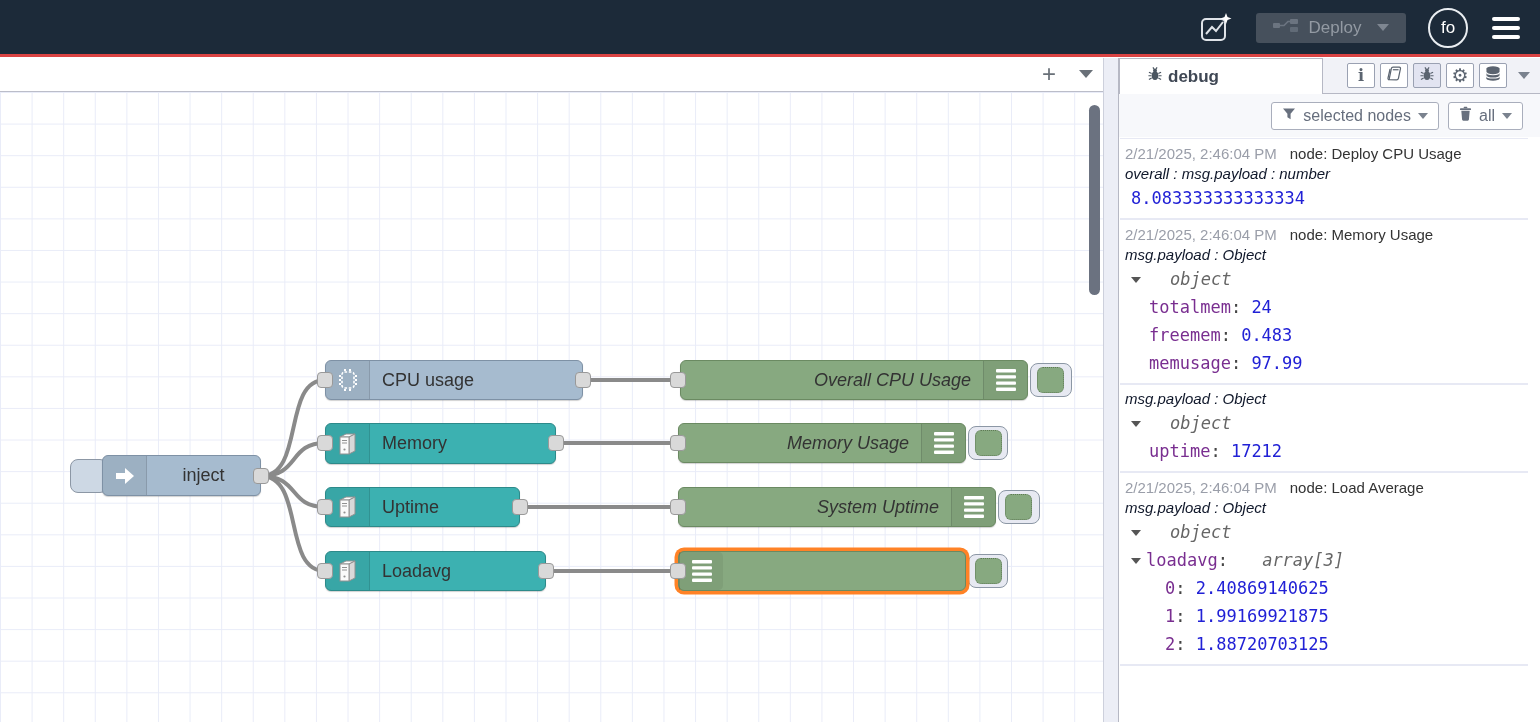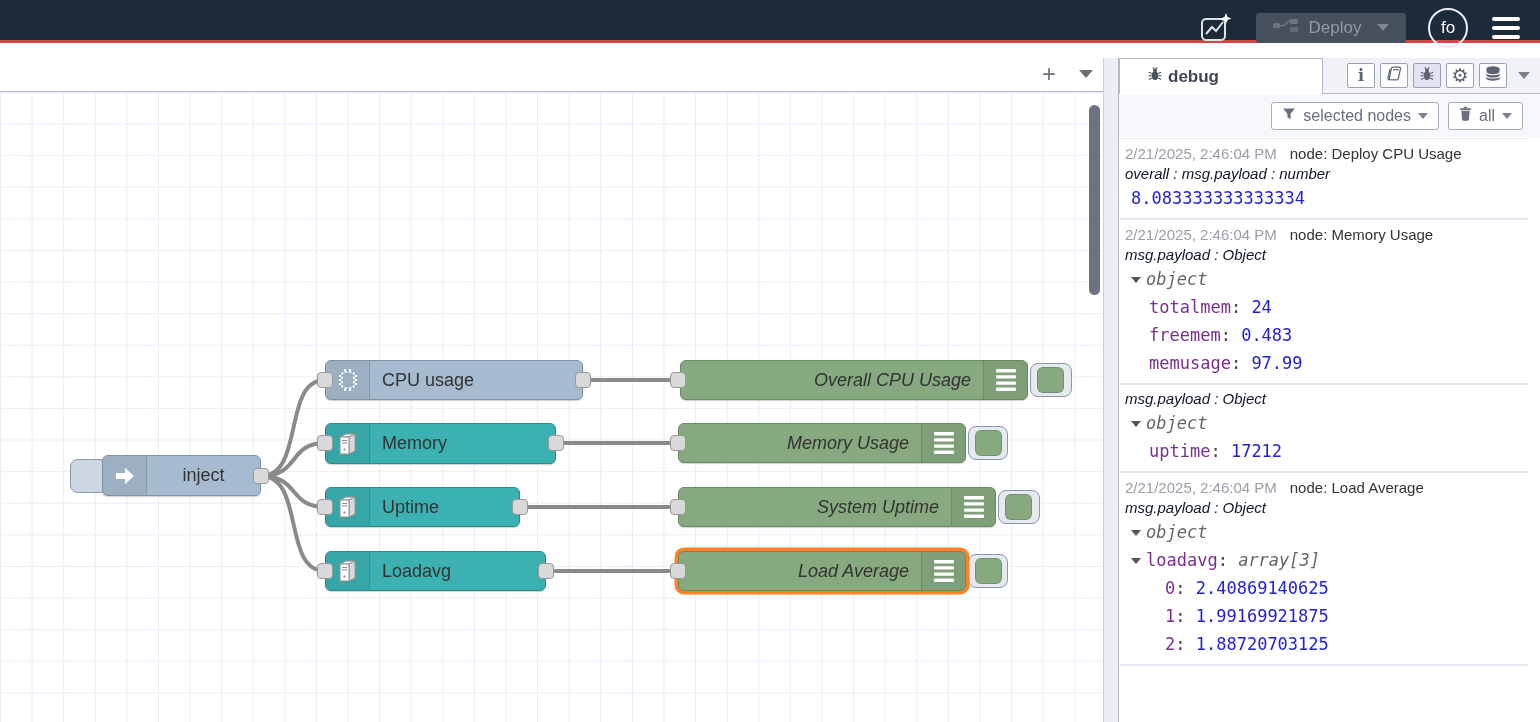--- a/index.html
+++ b/index.html
@@ -1,20 +1,20 @@
 <!DOCTYPE html>
 <html><head>
 <meta charset="utf-8">
 <style>
   * { margin:0; padding:0; box-sizing:border-box; }
   html,body { width:1540px; height:722px; overflow:hidden; background:#fff;
     font-family:"Liberation Sans", sans-serif; }
 
   
-  #header { position:absolute; top:0; left:0; right:0; height:43px;
+  #header { position:absolute; top:0; left:0; right:0; height:57px;
     background:#1c2a39; border-bottom:3px solid #da4343; }
   .hdr-right { position:absolute; right:18px; top:0; height:55px;
     display:flex; align-items:center; gap:22px; }
   .hdr-icon-btn { width:36px; height:36px; display:flex; align-items:center; justify-content:center; }
   .deploy-btn { height:30px; width:150px; background:#46505c; border-radius:3px;
     display:flex; align-items:center; justify-content:center; gap:10px; }
   .deploy-label { color:#939aa3; font-size:17px; }
   .deploy-caret { width:0; height:0; border-left:6px solid transparent;
     border-right:6px solid transparent; border-top:7px solid #7e8691; margin-left:6px; }
   .avatar { width:40px; height:40px; border:2.5px solid #e9edf1; border-radius:50%;
@@ -91,21 +91,21 @@
   .meta { font-size:15px; line-height:21px; color:#9a9ea9; white-space:nowrap; }
   .meta .node-name { color:#333; margin-left:13px; }
   .prop { font-size:15px; line-height:20px; color:#0f172a;font-style:italic; }
   .mono-row { font-family:"DejaVu Sans Mono", monospace; font-size:17px; line-height:28px;
     color:#333; white-space:pre; }
   .ind-0 { padding-left:6px; } .ind-1 { padding-left:24px; } .ind-2 { padding-left:40px; }
   .caret-tri { display:inline-block; width:0; height:0; border-left:5px solid transparent;
     border-right:5px solid transparent; border-top:6px solid #555;
     margin-right:5px; position:relative; top:-2px; }
   .k { color:#792e90; } .colon { color:#444; } .v { color:#2121d6; }
-  .t { color:#666; font-style:italic; }
+  .t { color:#666; font-style:italic;margin-left:24px; }
 </style>
 </head>
 <body>
 
 <div id="header">
   <div class="hdr-right">
     <div class="hdr-icon-btn">
       <svg width="34" height="34" viewBox="0 0 34 34" fill="none" stroke="#dfe3e8" stroke-width="2">
         <rect x="3" y="8" width="23" height="21" rx="4"></rect>
         <path d="M7 23 l6 -7 4 4 7 -9"></path>
@@ -290,21 +290,20 @@
           </g>
             </svg>
         </div>
       </div>
       <div class="port" style="left:670px; top:407px;"></div>
 
       <div class="nbtn toggle" style="left:968px; top:462px; width:40px; height:34px;">
           <div class="nbtn-in"></div>
         </div>
       <div class="fnode green selected" style="left:678px; top:459px; width:288px;">
-        <div class="n-label italic">Load Average</div>
         <div class="n-icon right">
           <svg width="24" height="26" viewBox="0 0 24 26">
               <g fill="#fff">
             <rect x="2" y="2" width="20" height="3.4" rx="1"></rect>
                 <rect x="2" y="8.2" width="20" height="3.4" rx="1"></rect>
             <rect x="2" y="14.4" width="20" height="3.4" rx="1"></rect>
                 <rect x="2" y="20.6" width="20" height="3.4" rx="1"></rect>
           </g>
             </svg>
         </div>

